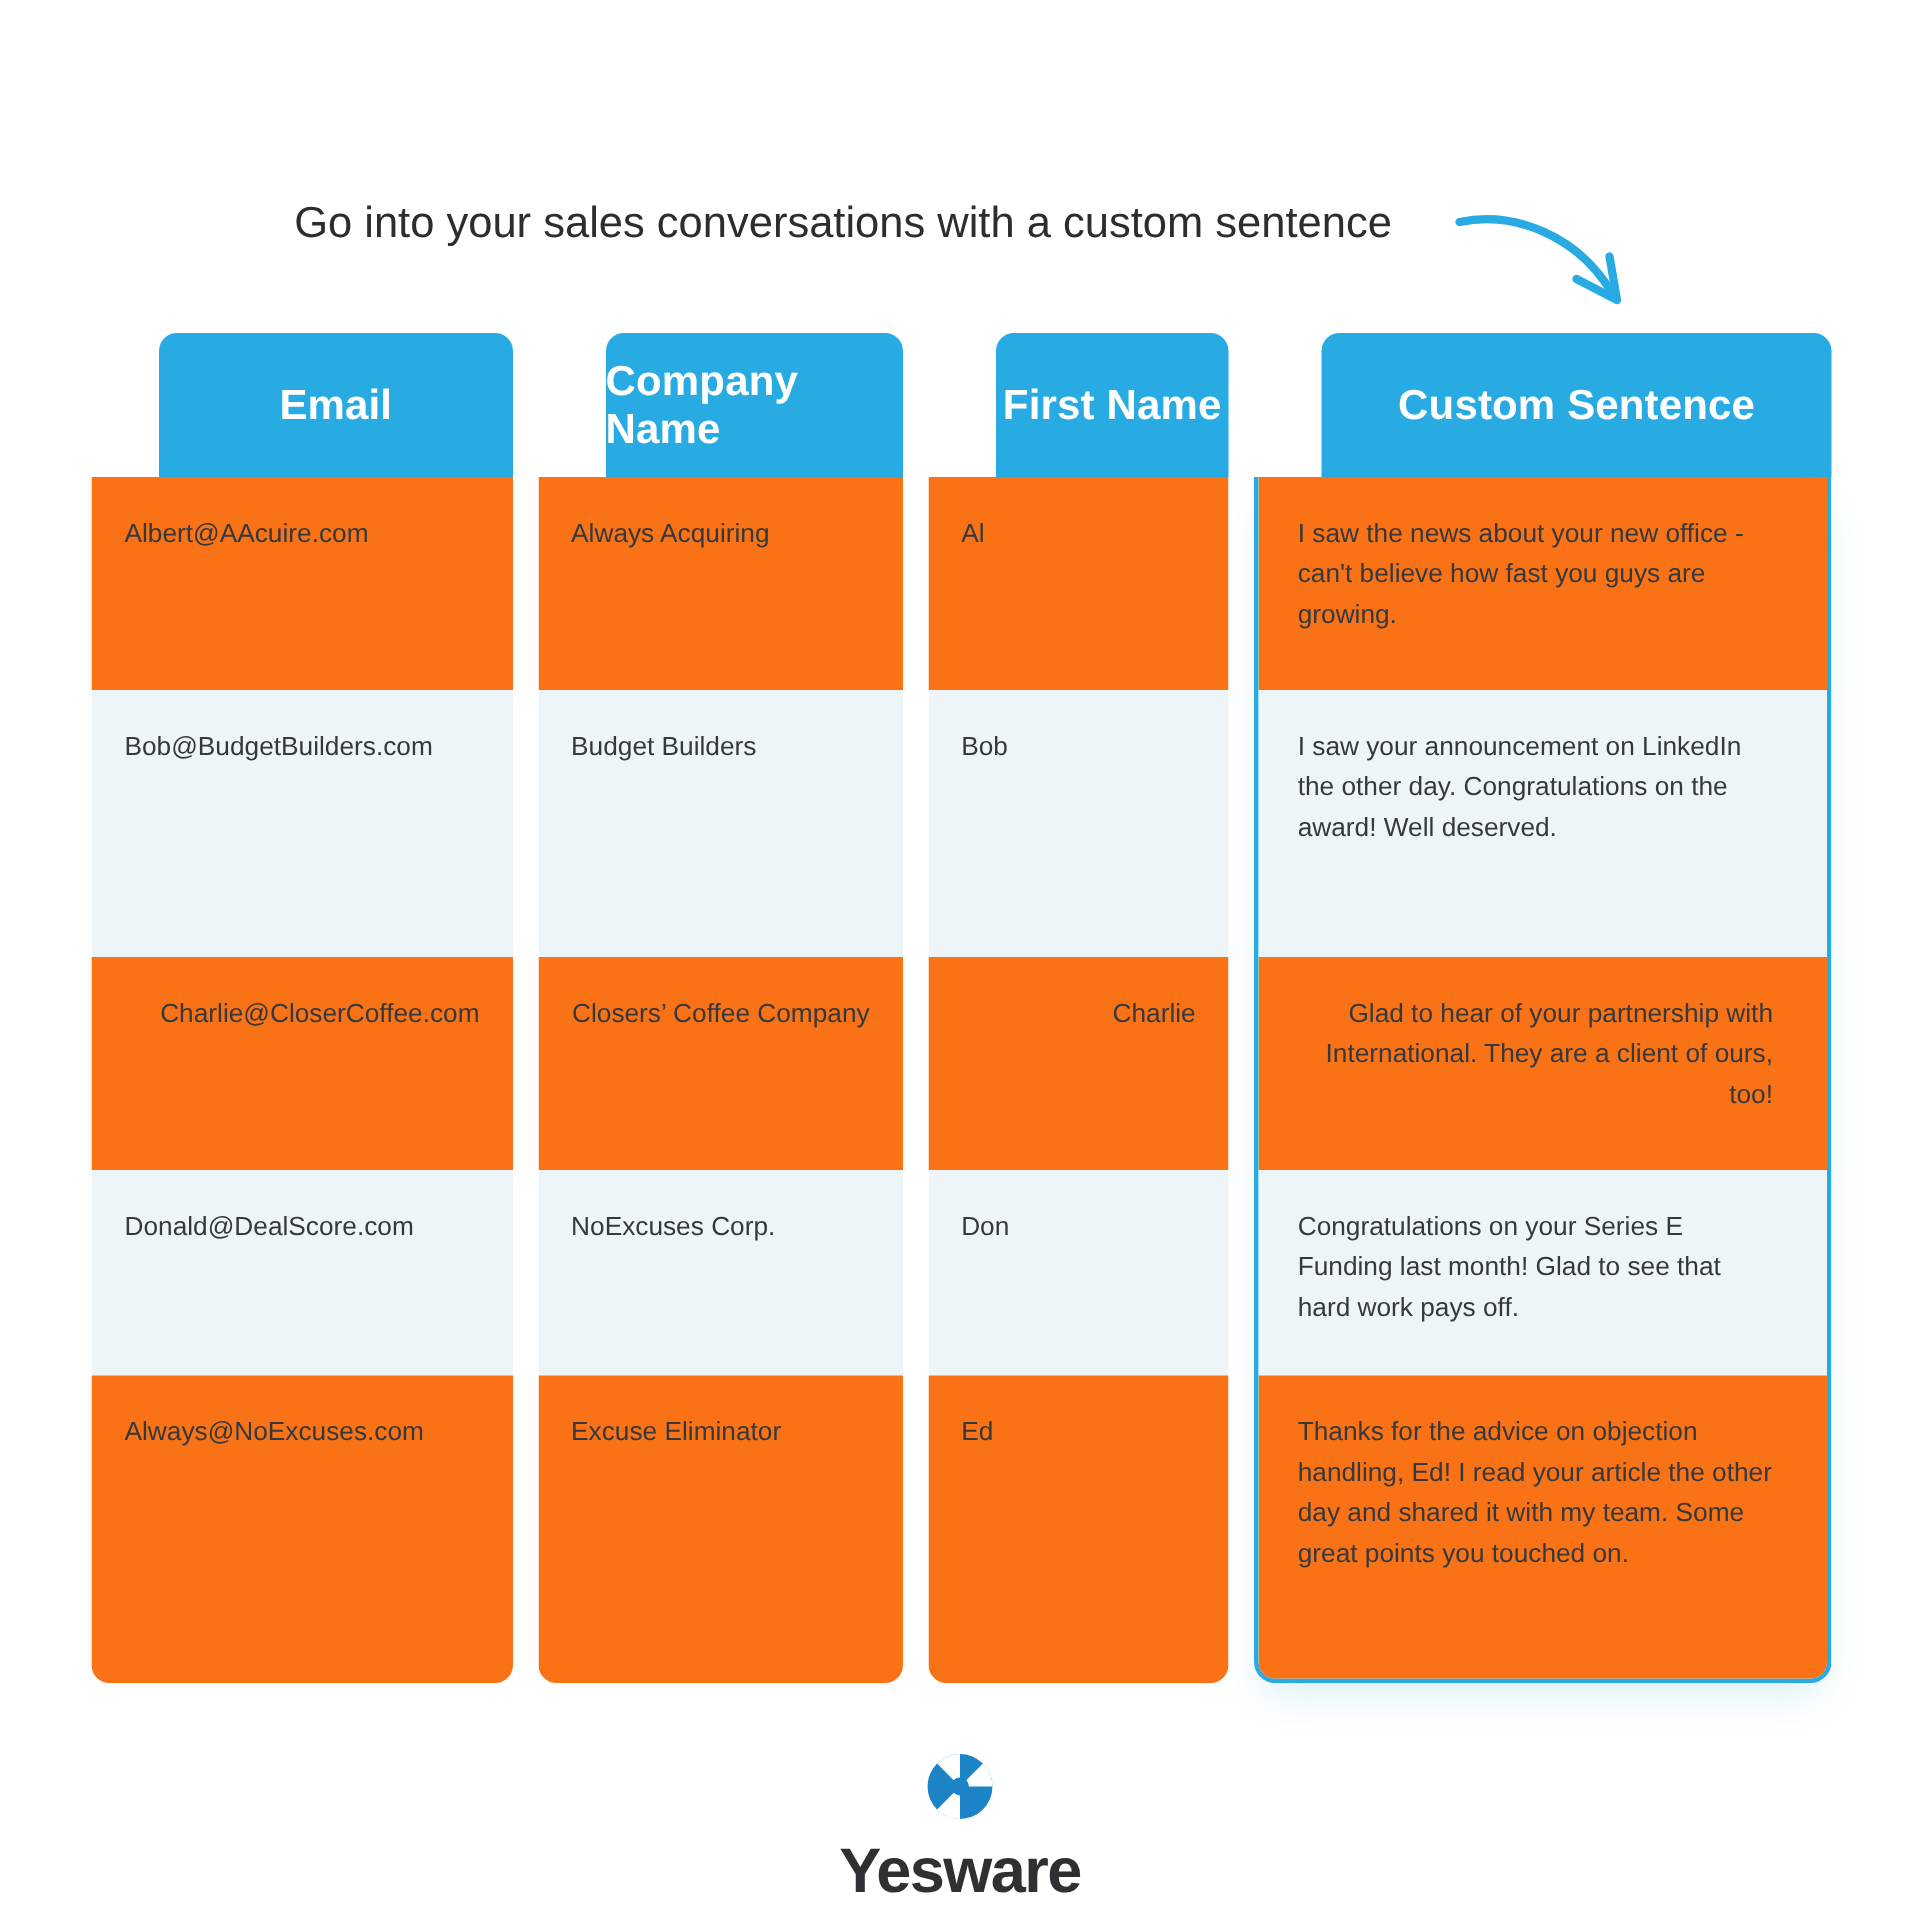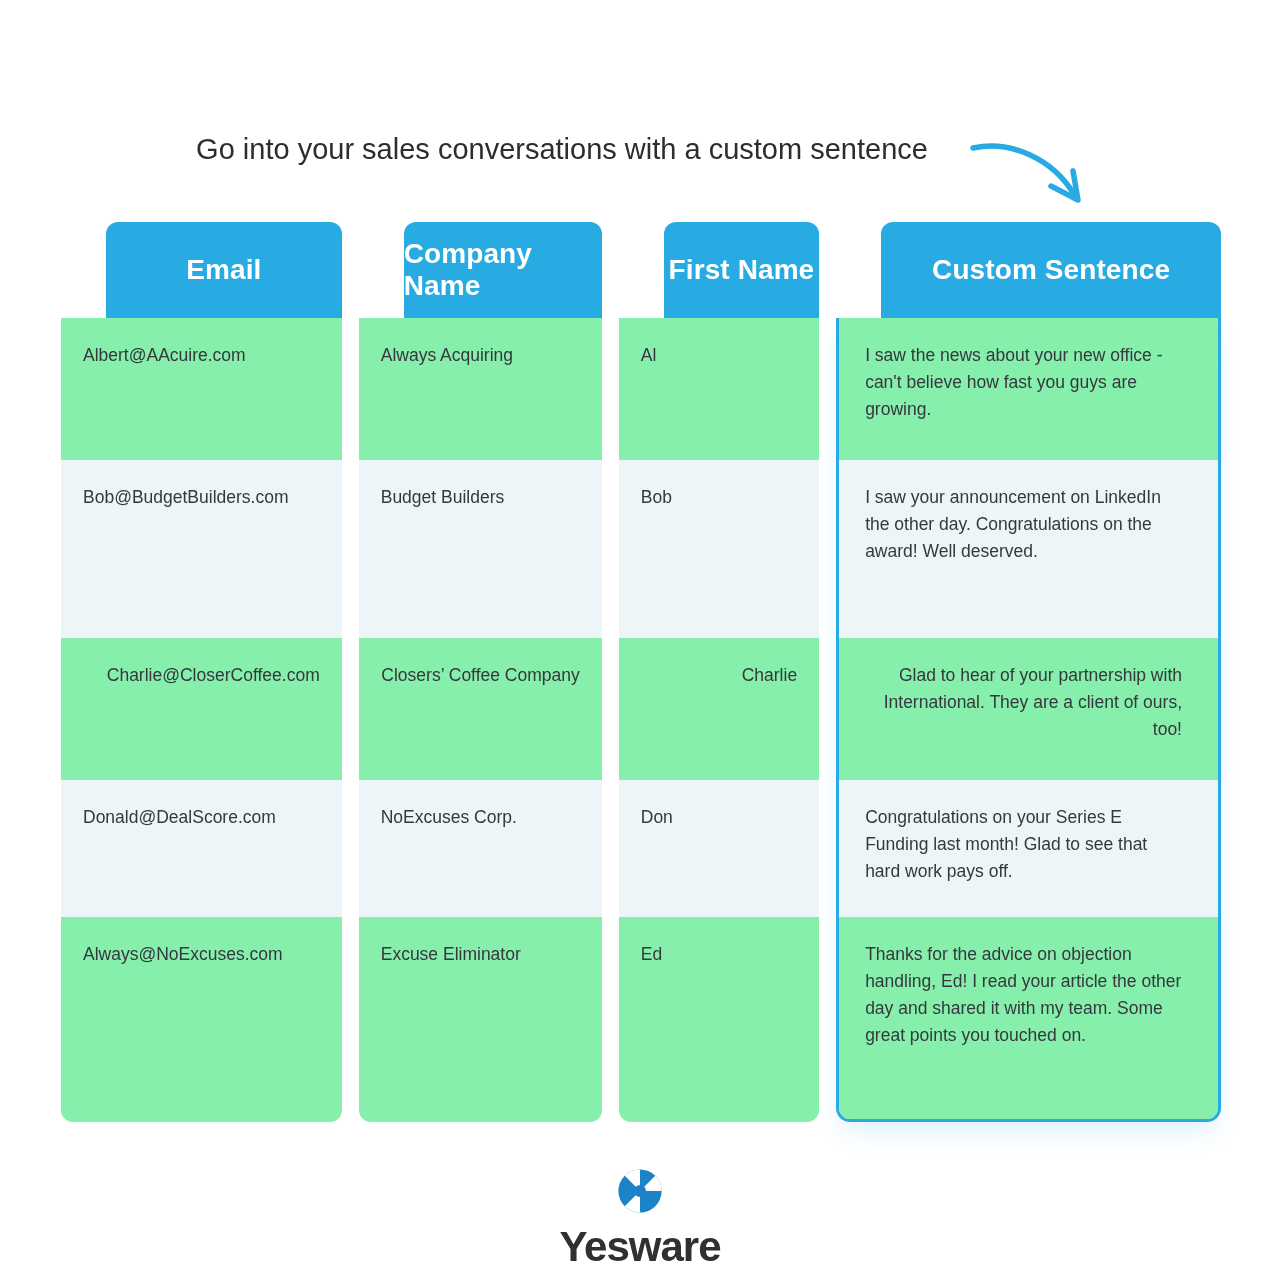--- a/index.html
+++ b/index.html
@@ -97,21 +97,21 @@
     flex-direction: column;
     border-radius: 0 0 12px 12px;
     overflow: hidden;
   }
 
   .cell {
     padding: 24px 22px 0 22px;
     font-size: 17.5px;
     line-height: 27px;
     color: #35383d;
-    background: #86efac;
+    background: #f97316;
     flex: 0 0 auto;
   }
   .cell.alt { background: #eef5f8; }
 
   .cell.r0 { height: 142px; }
   .cell.r1 { height: 178px; }
   .cell.r2 { height: 142px; text-align: right; }
   .cell.r3 { height: 137px; }
   .cell.r4 { height: 207px; }
 

